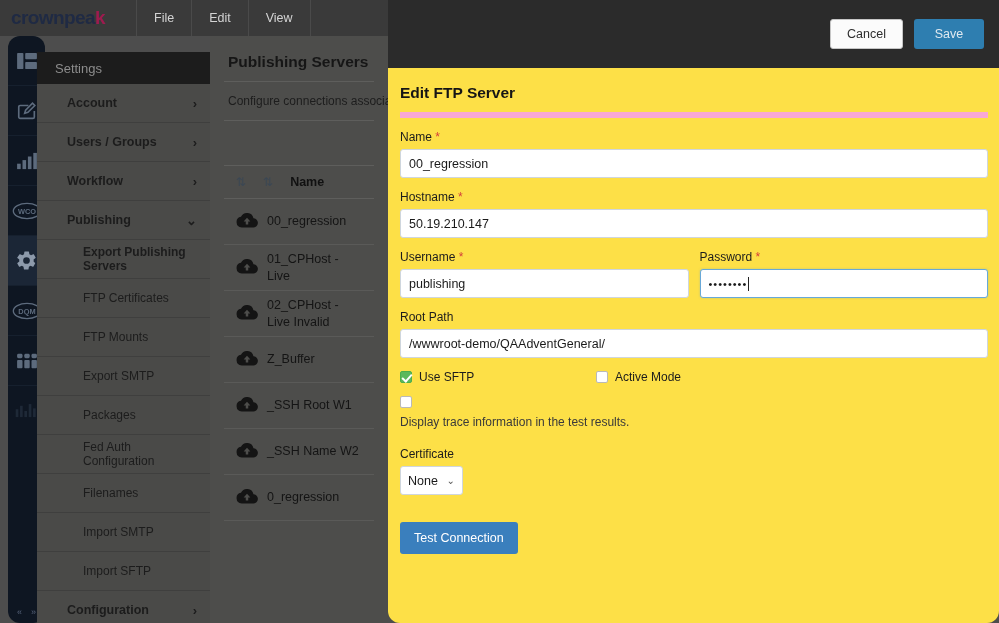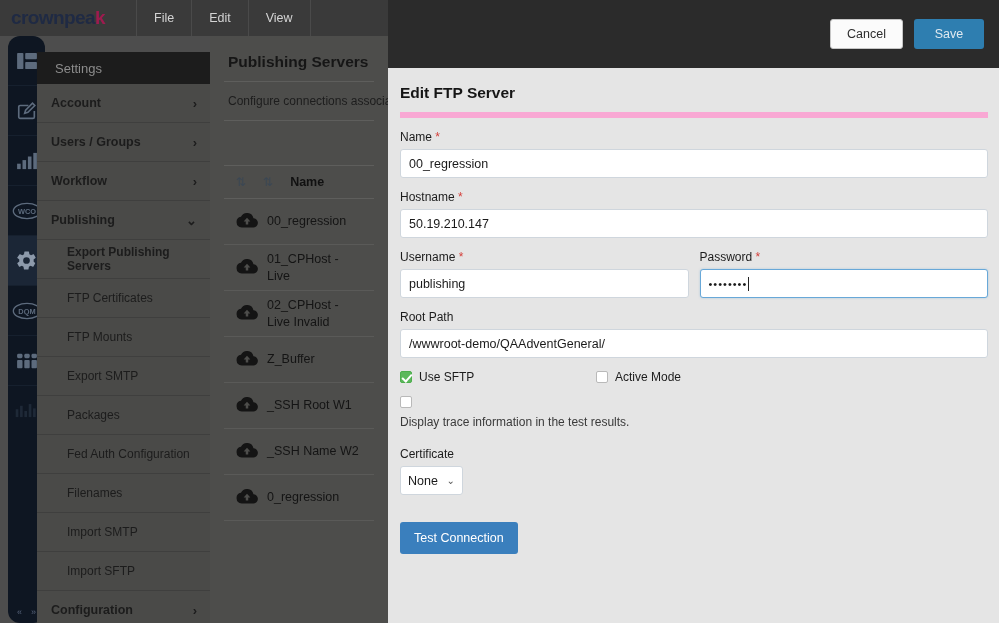--- a/index.html
+++ b/index.html
@@ -77,21 +77,21 @@
   .settings-header {
     height: 32px; background: #1c1c1c; color: #8c8c8c;
     font-size: 13px; display: flex; align-items: center; padding-left: 18px;
   }
   .settings-list { }
   .settings-row {
     height: 39px; display: flex; align-items: center;
     padding: 0 13px 0 14px; color: #1c1c1c; font-size: 12.5px;
     border-bottom: 1px solid #3f3f3e;
   }
-  .settings-row .lbl { flex: 1; }
+  .settings-row .lbl { flex: 1; margin-left: 16px; }
   .settings-row.active { font-weight: bold; }
   .settings-row.sub { padding-left: 30px; font-size: 12px; }
   .settings-row.group { font-weight: bold; }
   .chev { color: #1c1c1c; font-size: 13px; line-height: 1; }
 
   
   .list-pane {
     position: absolute; top: 36px; left: 210px; width: 178px; height: 587px;
     background: #4d4d4b; overflow: hidden;
   }
@@ -116,21 +116,22 @@
     display: flex; align-items: center; gap: 9px;
     padding: 0 10px 0 12px; min-height: 46px;
     margin: 0 14px; border-bottom: 1px solid #5a5a58;
   }
   .list-row .nm { font-size: 12.5px; color: #141414; line-height: 1.35; }
   .cloud { flex: 0 0 auto; }
 
   
   .main {
     position: absolute; top: 0; left: 388px; width: 611px; height: 623px;
-    background: #e5e5e5;
+    background: #fde047;
+    border-radius: 12px;
   }
   .main-toolbar {
     height: 68px; background: #2b2b2b;
     display: flex; align-items: center; justify-content: flex-end;
     padding-right: 15px; gap: 11px;
   }
   .btn {
     font-size: 12.5px; border-radius: 3px; padding: 7px 16px;
     cursor: pointer; border: 1px solid transparent; font-family: inherit;
   }

